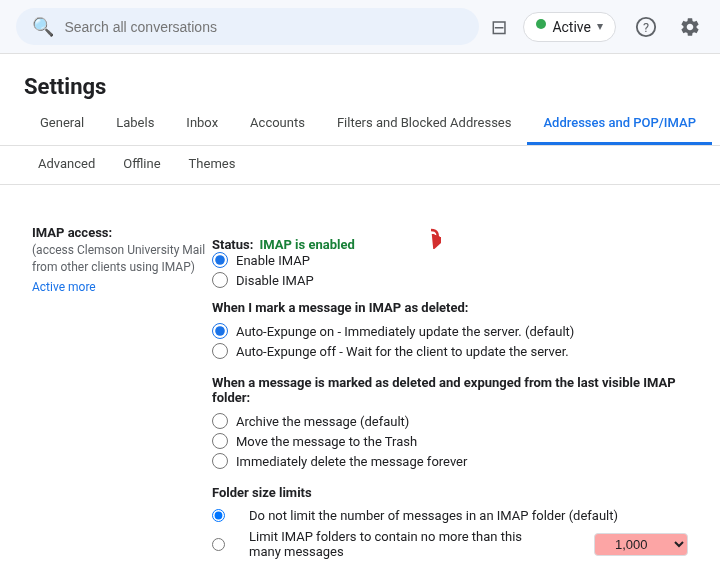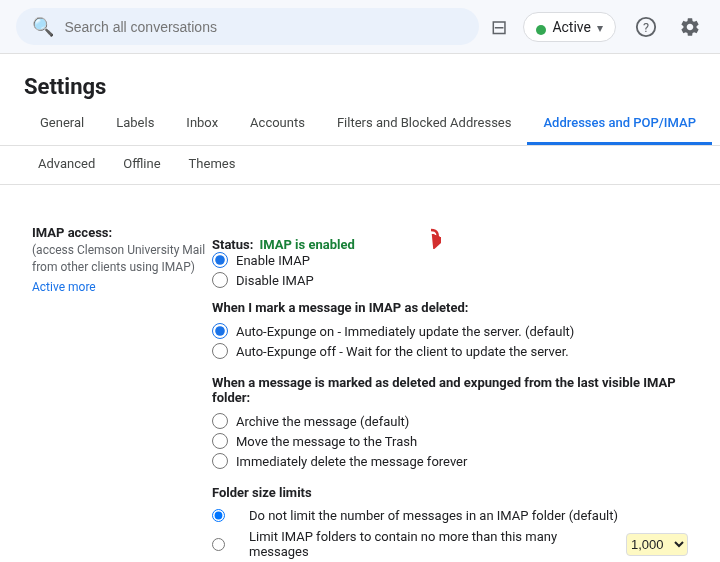--- a/index.html
+++ b/index.html
@@ -35,21 +35,21 @@
     }
     .top-bar-right {
       display: flex;
       align-items: center;
       gap: 16px;
       margin-left: auto;
     }
     .filter-icon { color: #5f6368; font-size: 20px; cursor: pointer; }
     .active-badge {
       display: flex;
-      align-items: flex-end;
+      align-items: flex-start;
       gap: 6px;
       background: #fff;
       border: 1px solid #dadce0;
       border-radius: 20px;
       padding: 6px 12px;
       cursor: pointer;
       font-size: 14px;
     }
     .active-dot { width: 10px; height: 10px; background: #34a853; border-radius: 50%; }
     .chevron { font-size: 12px; color: #5f6368; }
@@ -187,23 +187,23 @@
       display: flex;
       align-items: center;
       gap: 24px;
       margin-bottom: 6px;
       font-size: 13px;
     }
 
     .select-dropdown {
       border: 1px solid #dadce0;
       border-radius: 4px;
-      padding: 2px 0;
-      font-size: 13px;
-      background: #fef9c3;
+      padding: 2px 16px;
+      font-size: 13px;
+      background: #fca5a5;
       color: #202124;
       cursor: pointer;
       margin-left: 16px;
     }
 
     
     .red-arrow {
       display: inline-block;
       vertical-align: middle;
     }

